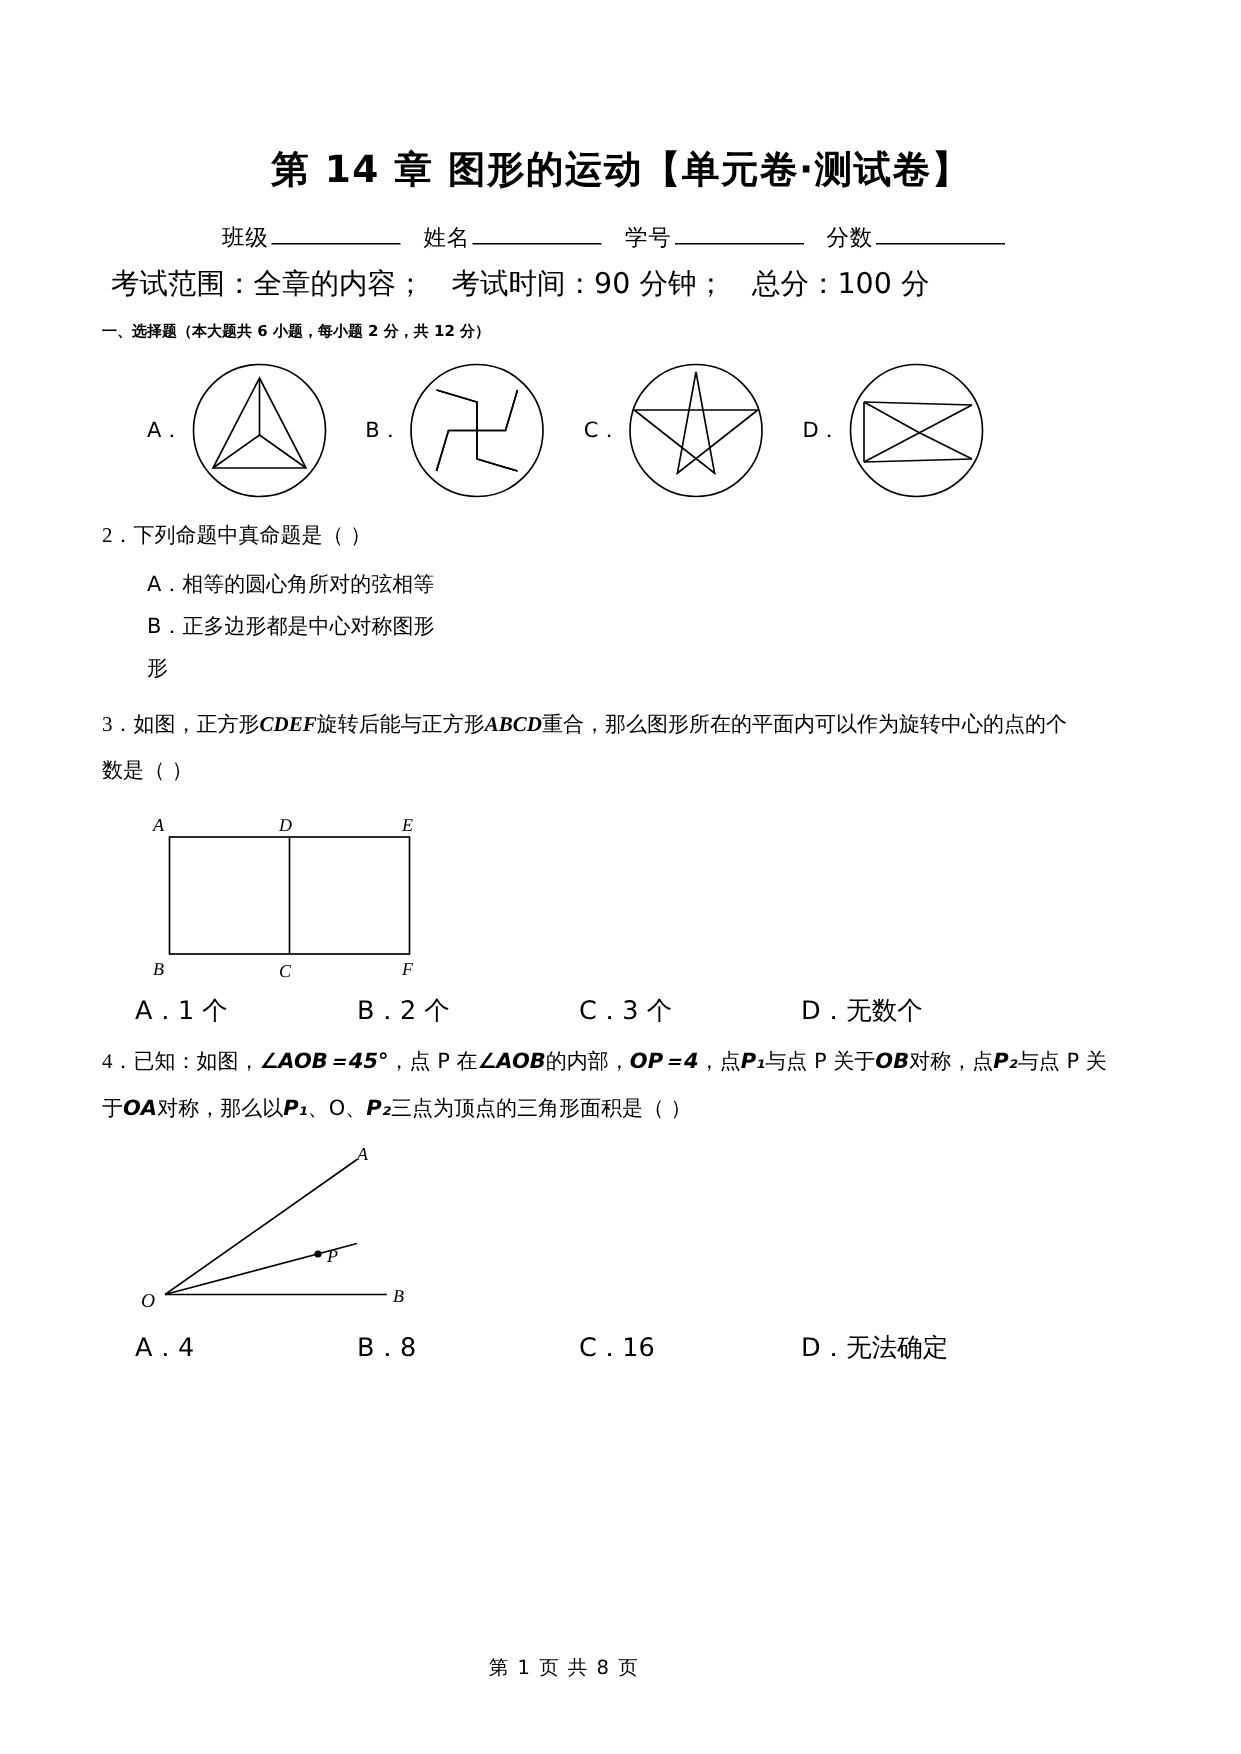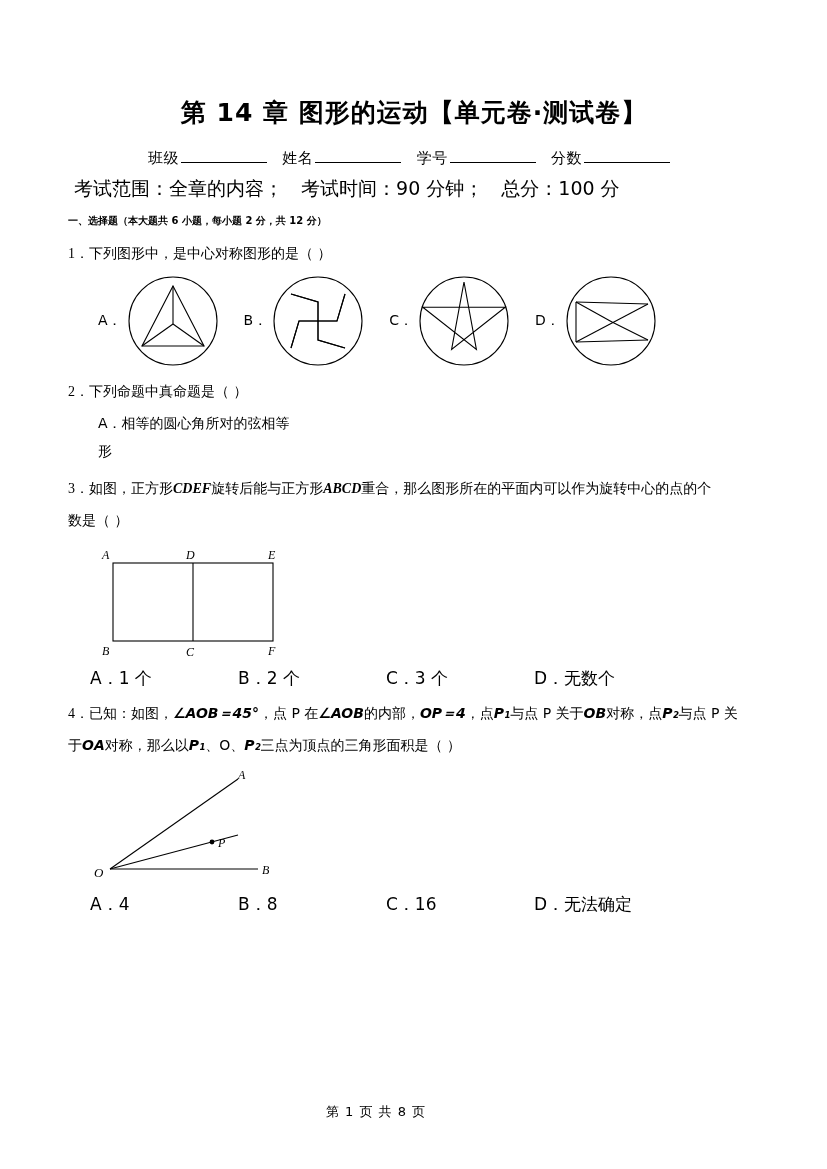--- a/index.html
+++ b/index.html
@@ -130,23 +130,20 @@
     </div>
 
     <div class="exam-info">
       <span>考试范围：全章的内容；</span>
       <span>考试时间：90 分钟；</span>
       <span>总分：100 分</span>
     </div>
 
     <div class="section-head">一、选择题（本大题共 6 小题，每小题 2 分，共 12 分）</div>
 
-    <div class="q">
-      <span class="num">1．</span><span>下列图形中，是中心对称图形的是（    ）</span>
-    </div>
 
     <div class="figs-1">
       <div class="fig-item">
         <span class="fig-label">A．</span>
         <svg width="94" height="94" viewBox="0 0 94 94">
           <circle cx="47" cy="47" r="44" fill="none" stroke="#000" stroke-width="1.1"></circle>
           <polygon points="47,12 78,72 16,72" fill="none" stroke="#000" stroke-width="1.1"></polygon>
           <line x1="47" y1="12" x2="47" y2="50" stroke="#000" stroke-width="1.1"></line>
           <line x1="78" y1="72" x2="47" y2="50" stroke="#000" stroke-width="1.1"></line>
           <line x1="16" y1="72" x2="47" y2="50" stroke="#000" stroke-width="1.1"></line>
@@ -180,20 +177,21 @@
           <line x1="48" y1="48" x2="84" y2="66" stroke="#000" stroke-width="1.1"></line>
           <line x1="12" y1="28" x2="12" y2="68" stroke="#000" stroke-width="1.1"></line>
         </svg>
       </div>
     </div>
 
     <div class="q">
       <span class="num">2．</span><span>下列命题中真命题是（    ）</span>
     </div>
     <div class="opt-line">A．相等的圆心角所对的弦相等</div>
+    <div class="opt-line">B．正多边形都是中心对称图形</div>
     <div class="opt-line">形</div>
 
     <div class="q">
       <span class="num">3．</span><span>如图，正方形</span><span class="italic-serif">CDEF</span><span>旋转后能与正方形</span><span class="italic-serif">ABCD</span><span>重合，那么图形所在的平面内可以作为旋转中心的点的个</span>
     </div>
     <div class="q" style="margin-top:0">数是（    ）</div>
 
     <div class="figure-block">
       <svg width="260" height="120" viewBox="0 0 260 120">
         <rect x="25" y="22" width="160" height="78" fill="none" stroke="#000" stroke-width="1.1"></rect>

